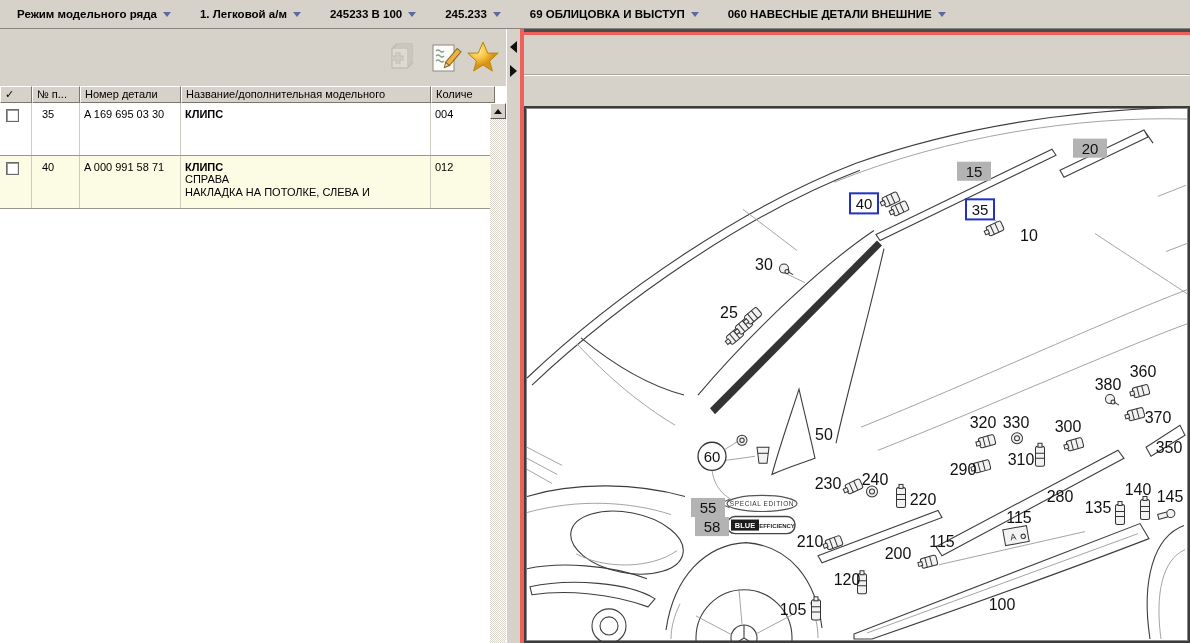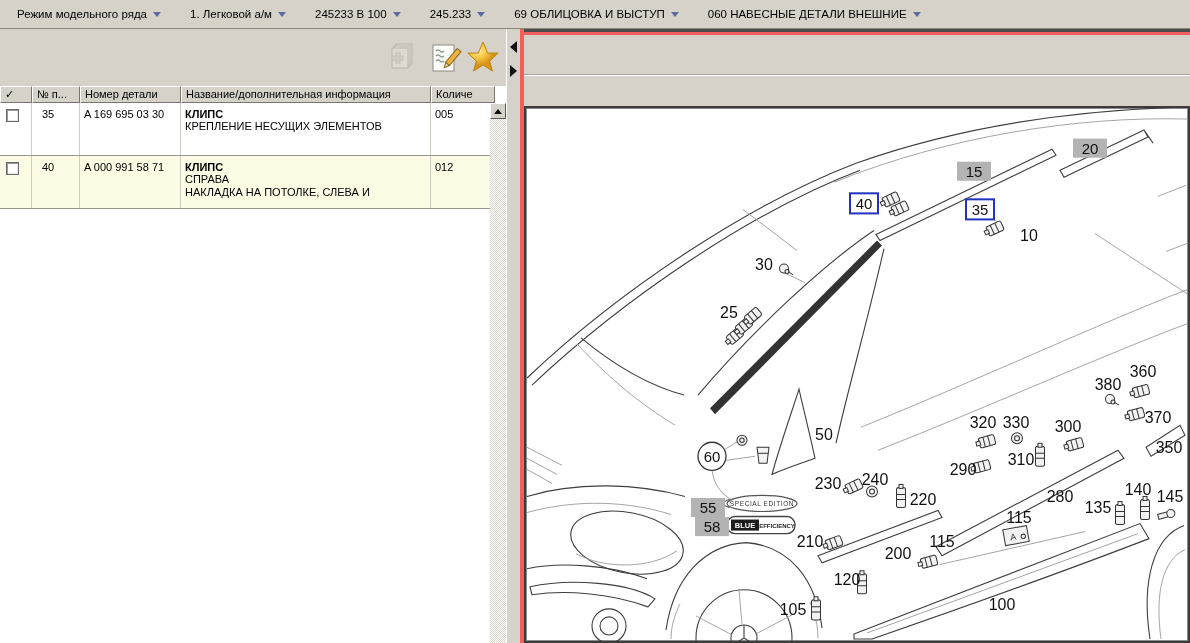--- a/index.html
+++ b/index.html
@@ -3,21 +3,21 @@
 <meta charset="utf-8">
 <style>
   html,body{margin:0;padding:0;width:1190px;height:643px;overflow:hidden;
     font-family:"Liberation Sans",sans-serif;background:#fff;}
   *{box-sizing:border-box;}
 
   
   .menubar{position:absolute;left:0;top:0;width:1190px;height:29px;
     background:#D6D2CA;border-bottom:1px solid #8a867e;
     display:flex;align-items:center;padding-left:8px;font-size:11.5px;color:#000;}
-  .menu-item{display:flex;align-items:center;padding:3px 9px;margin-right:11px;cursor:default;white-space:nowrap;}
+  .menu-item{display:flex;align-items:center;padding:3px 9px;margin-right:11px;cursor:default;white-space:nowrap;font-weight:bold;}
   .caret{width:0;height:0;margin-left:6px;border-left:4px solid transparent;
     border-right:4px solid transparent;border-top:5px solid #5a6aa0;}
 
   
   .left-panel{position:absolute;left:0;top:29px;width:506px;height:614px;background:#fff;}
   .lp-toolbar{position:relative;height:57px;background:#D6D2CA;}
   .tb-icon{position:absolute;top:12px;width:34px;height:34px;cursor:pointer;}
 
   
   .grid{position:absolute;left:0;top:57px;width:506px;}
@@ -138,35 +138,34 @@
       </defs>
       <polygon points="0,-16 4.7,-4.9 15.2,-4.9 6.6,3.1 9.4,13 0,7 -9.4,13 -6.6,3.1 -15.2,-4.9 -4.7,-4.9" fill="url(#gold)" stroke="#b8860b" stroke-width="1"></polygon>
     </svg>
   </div>
 
   <div class="grid">
     <div class="thead">
       <div class="th c0">✓</div>
       <div class="th c1">№ п...</div>
       <div class="th c2">Номер детали</div>
-      <div class="th c3">Название/дополнительная информация</div>
+      <div class="th c3">Название/дополнительная модельного</div>
       <div class="th c4">Количе</div>
     </div>
 
     <div class="trow">
       <div class="td c0" style="padding-left:0">
         <div class="checkbox"></div>
       </div>
       <div class="td c1" style="padding-left:10px">35</div>
       <div class="td c2">A 169 695 03 30</div>
       <div class="td c3">
         <div class="pname">КЛИПС</div>
-        <div class="pdesc">КРЕПЛЕНИЕ НЕСУЩИХ ЭЛЕМЕНТОВ</div>
       </div>
-      <div class="td c4">005</div>
+      <div class="td c4">004</div>
     </div>
 
     <div class="trow hl">
       <div class="td c0" style="padding-left:0">
         <div class="checkbox"></div>
       </div>
       <div class="td c1" style="padding-left:10px">40</div>
       <div class="td c2">A 000 991 58 71</div>
       <div class="td c3">
         <div class="pname">КЛИПС</div>

